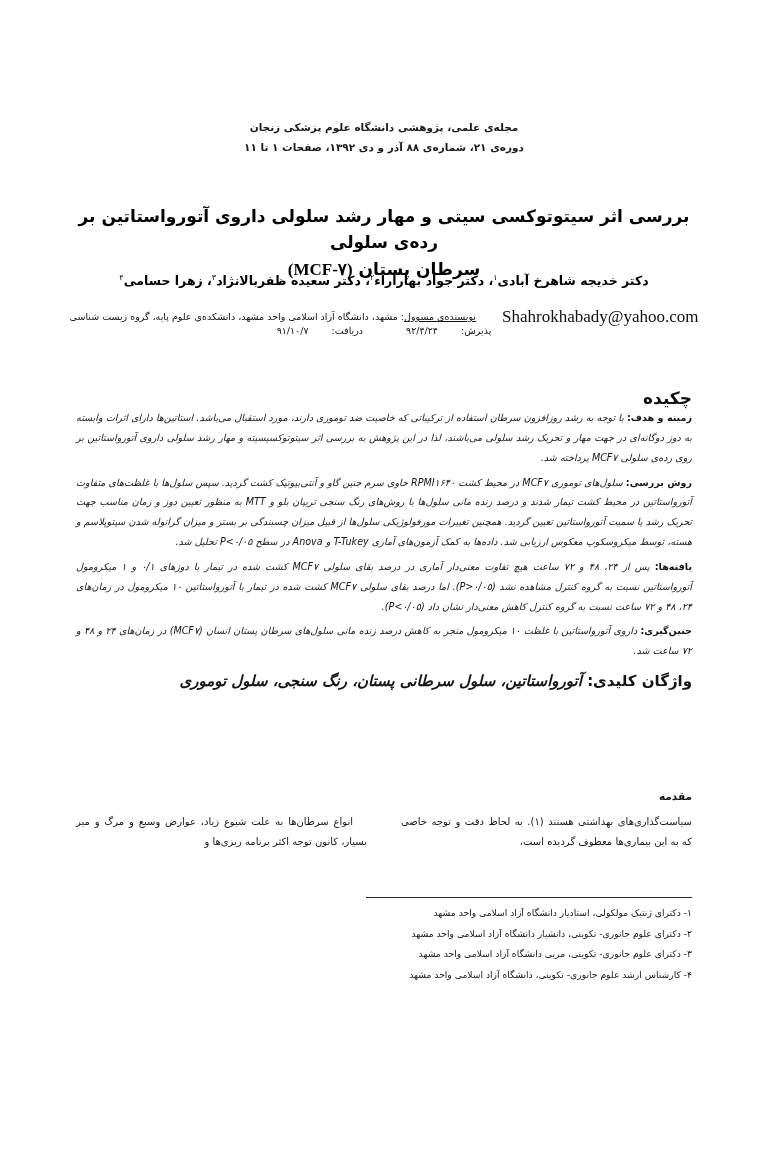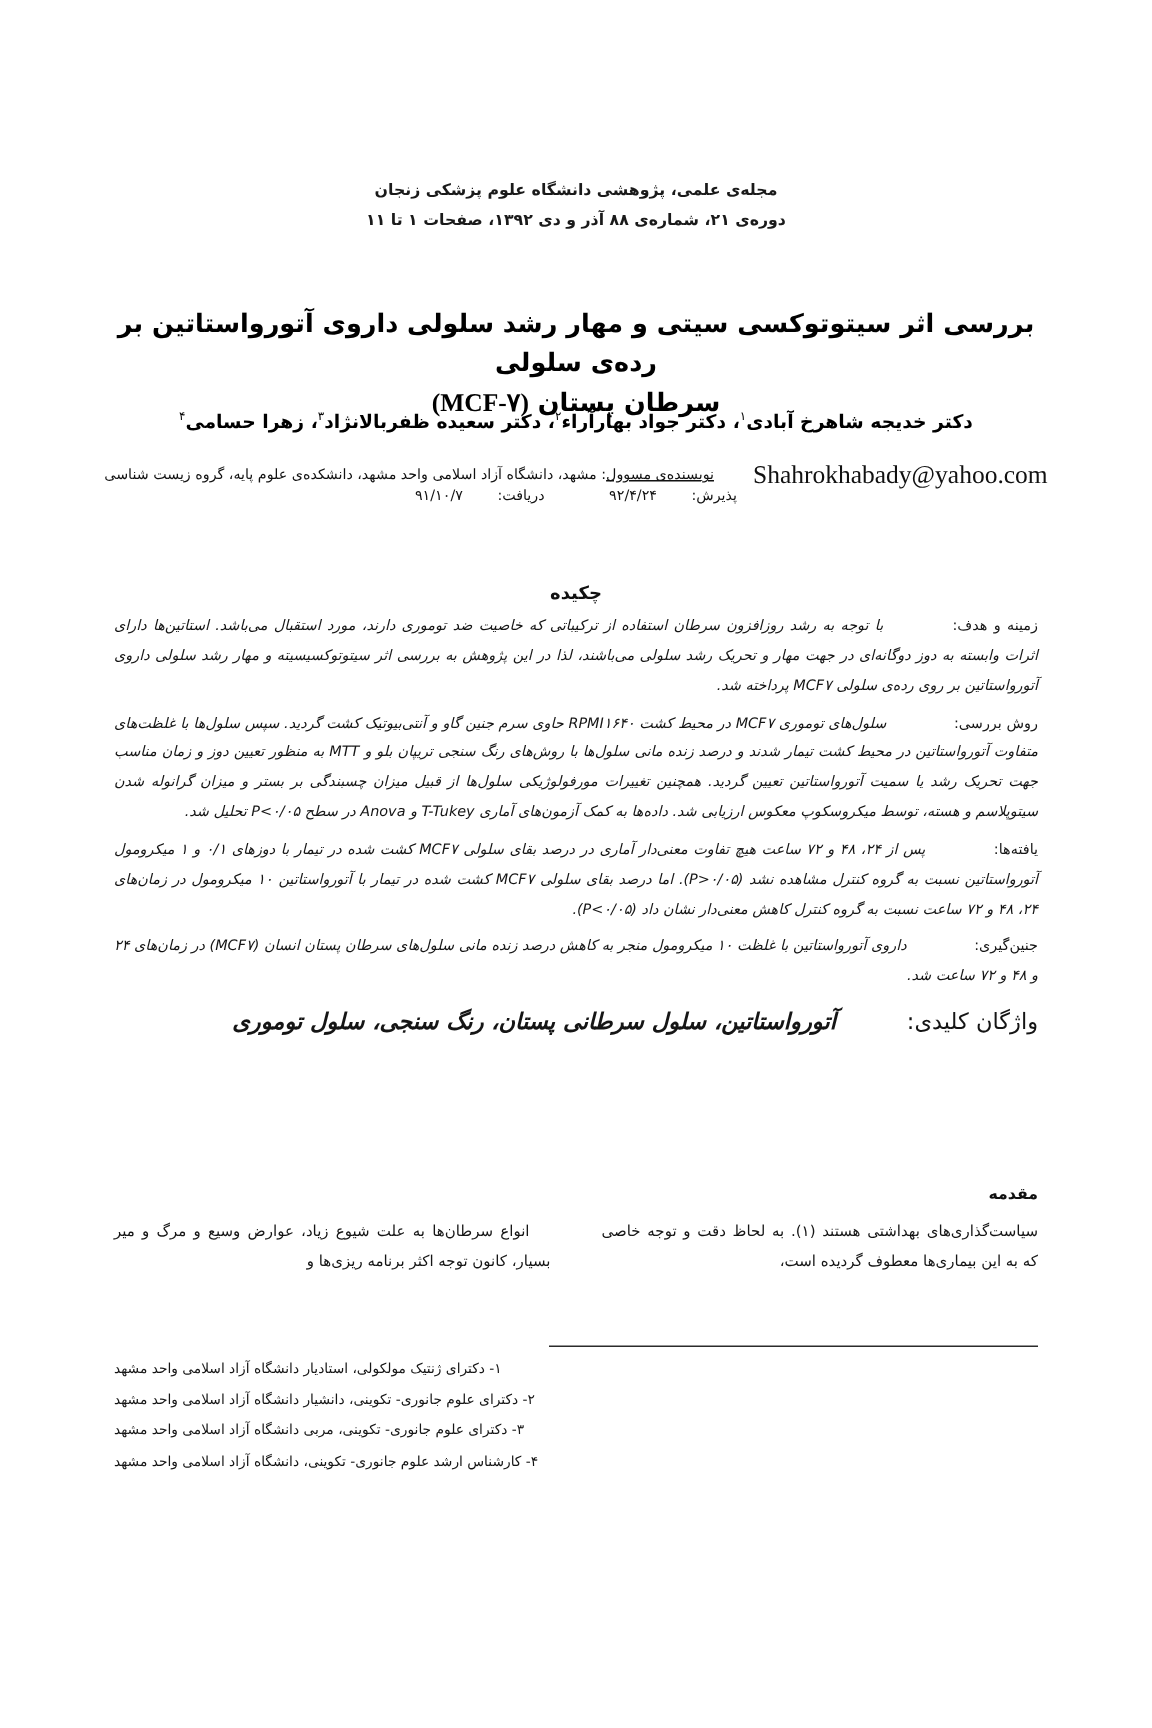--- a/index.html
+++ b/index.html
@@ -118,44 +118,43 @@
     color: #111;
   }
   .dates span { margin: 0 10px; }
 
   
   .abstract-head {
     position: absolute;
     top: 388px;
     right: 76px;
     width: 616px;
-    text-align: center;
-    font-size: 12px;
+    text-align: right;
+    font-size: 17px;
     font-weight: bold;
   }
   .abstract {
     position: absolute;
     top: 408px;
     right: 76px;
     width: 616px;
     text-align: justify;
     text-align-last: right;
     font-size: 9.6px;
     line-height: 2.07;
     color: #151515;
     font-style: italic;
   }
   .abstract p {
     margin: 0 0 5px 0;
     text-align: justify;
   }
   .abstract .lead {
-    font-weight: normal;
+    font-weight: bold;
     font-style: normal;
-    margin-left: 42px;
   }
   .kw {
     margin-top: 9px;
     text-align: center !important;
     font-weight: bold;
     font-style: italic;
     font-size: 15px;
   }
   .kw .lead { font-style: normal; }
 
@@ -199,21 +198,21 @@
     border-top: 1.6px solid #2b2b2b;
   }
   .footnotes {
     position: absolute;
     top: 903px;
     right: 76px;
     width: 616px;
     font-size: 9.2px;
     line-height: 2.25;
     color: #151515;
-    text-align: left;
+    text-align: right;
   }
   .footnotes div { white-space: nowrap; }
 </style>
 </head>
 <body>
 
 <div class="page">
 
   <div class="masthead">
     <div class="masthead-line">مجله‌ی علمی، پژوهشی دانشگاه علوم پزشکی زنجان</div>

